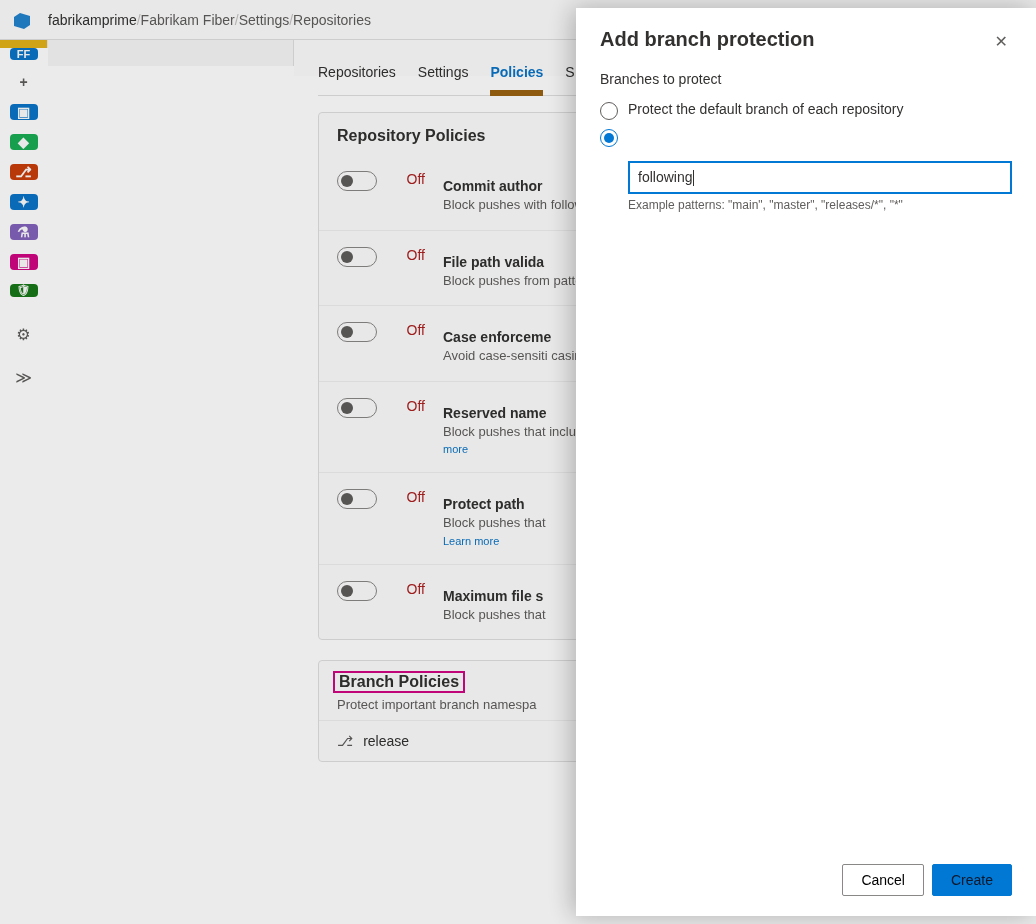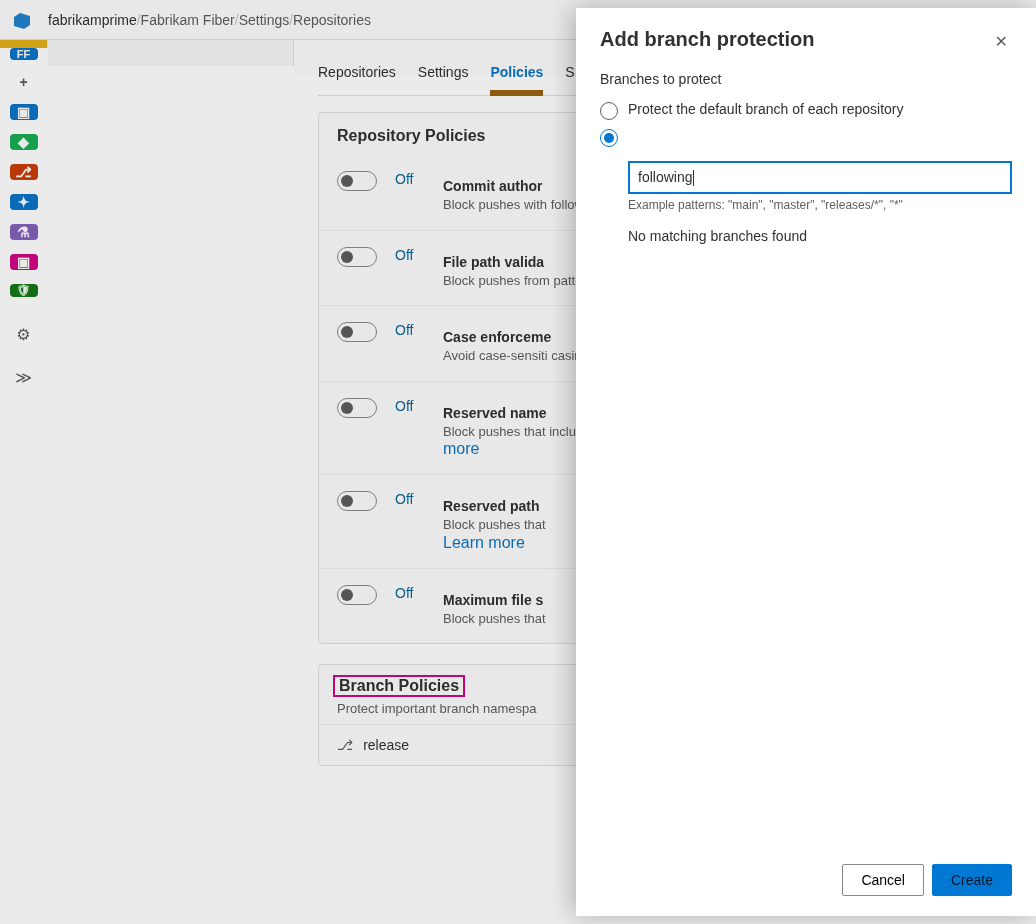--- a/index.html
+++ b/index.html
@@ -84,24 +84,24 @@
     .policy-row:first-of-type { border-top: none; }
     .toggle {
       width: 40px; height: 20px; border-radius: 999px;
       border: 1px solid #8a8886; position: relative; flex-shrink:0;
       background:#fff;
     }
     .toggle::after {
       content:""; position:absolute; width:12px;height:12px;border-radius:50%;
       background:#605e5c; left:3px; top:3px;
     }
-    .toggle-label { font-size: 14px; color:#0369a1; width:30px; flex-shrink:0;}
+    .toggle-label { font-size: 14px; color:#b91c1c; width:30px; flex-shrink:0;text-align:right;}
     .policy-body .ptitle { font-weight:600; font-size:14px; margin-bottom:2px;margin-top:7px;}
     .policy-body .pdesc { font-size:13px; color:#605e5c; line-height:1.35;}
-    .policy-body a { color:#0078d4; font-size:16px; text-decoration:none;}
+    .policy-body a { color:#0078d4; font-size:11px; text-decoration:none;}
     .branch-row {display:flex;align-items:center;gap:10px;padding:12px 18px;border-top:1px solid #f0f0f0;font-size:14px;}
     .branch-row .bicon{color:#605e5c;}
     .highlight-box { border:2px solid #e3008c; display:inline-block; padding:0 4px; margin:10px 14px 4px; font-size:16px; font-weight:600;}
     
     .overlay {
       position: absolute; inset: 0;
       background: rgba(0,0,0,0.08);
     }
     .panel {
       position: absolute;
@@ -238,21 +238,21 @@
             </div>
           </div>
           <div class="policy-row">
             <div class="toggle"></div>
             <div class="toggle-label">Off</div>
             <div class="policy-body"><div class="ptitle">Reserved name</div><div class="pdesc">Block pushes that include platform n</div><a href="#">more</a></div>
           </div>
           <div class="policy-row">
             <div class="toggle"></div>
             <div class="toggle-label">Off</div>
-            <div class="policy-body"><div class="ptitle">Reserved path</div><div class="pdesc">Block pushes that</div><a href="#">Learn more</a></div>
+            <div class="policy-body"><div class="ptitle">Protect path</div><div class="pdesc">Block pushes that</div><a href="#">Learn more</a></div>
           </div>
           <div class="policy-row">
             <div class="toggle"></div>
             <div class="toggle-label">Off</div>
             <div class="policy-body">
               <div class="ptitle">Maximum file s</div>
               <div class="pdesc">Block pushes that</div>
             </div>
           </div>
         </div>
@@ -284,19 +284,18 @@
     <div>Protect the default branch of each repository</div>
   </div>
   <div class="radio-row">
     <div class="radio checked"></div>
   </div>
 
   <div class="pattern-input">
     <span>following</span><span class="caret"></span>
   </div>
   <div class="example">Example patterns: "main", "master", "releases/*", "*"</div>
-  <div class="nomatch">No matching branches found</div>
 
   <div class="panel-footer">
     <button class="btn">Cancel</button>
     <button class="btn primary">Create</button>
   </div>
 </div>
 
 </body></html>

